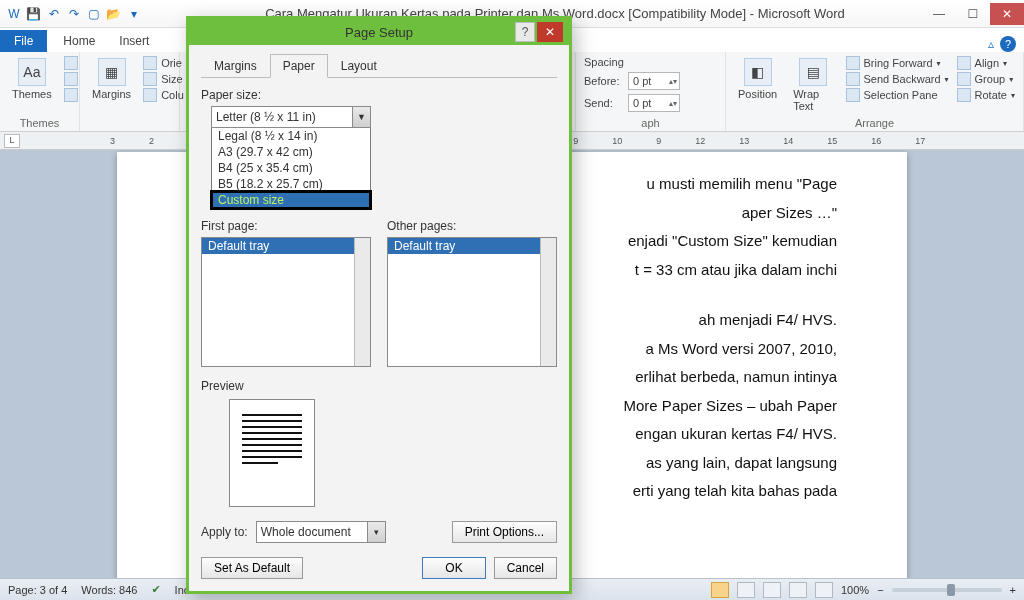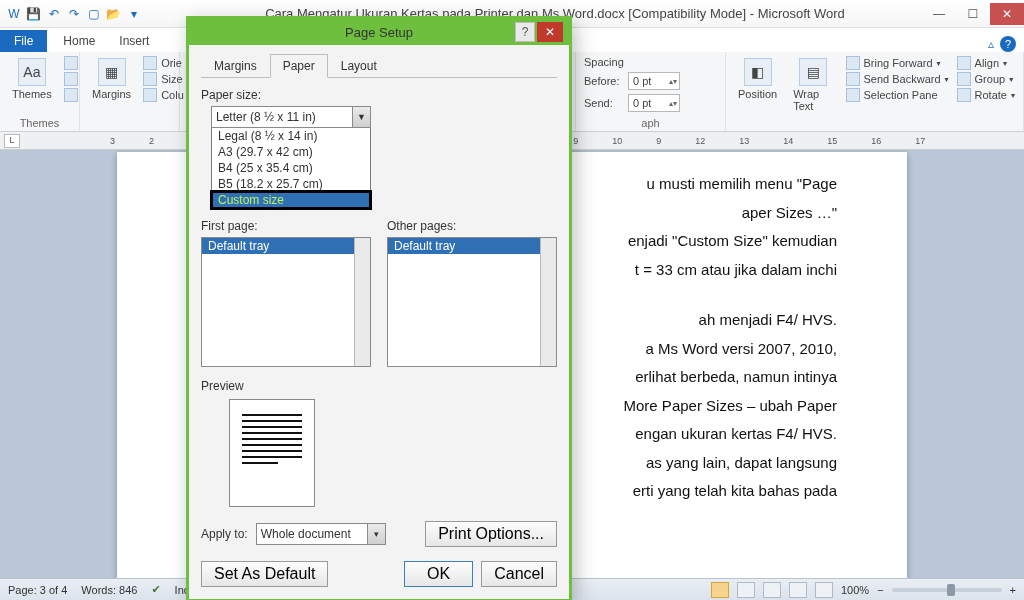--- a/index.html
+++ b/index.html
@@ -67,21 +67,21 @@
   .opt.hl{background:#2f6fb3;color:#bef264;outline:3px solid #000;outline-offset:-1px;}
   .tray-row{display:flex;gap:16px;margin-top:10px;}
   .tray-col{flex:1;}
   .tray-box{height:130px;border:1px solid #8a8a8a;background:#fff;overflow:hidden;position:relative;}
   .tray-sel{background:#2f6fb3;color:#fff;padding:1px 6px;font-size:12px;}
   .tray-box .sb{position:absolute;right:0;top:0;width:16px;height:100%;background:#eaeaea;border-left:1px solid #bbb;}
   .preview-lbl{margin-top:12px;}
   .preview-box{width:86px;height:108px;border:1px solid #888;background:#fff;margin:6px 0 0 28px;padding:14px 12px;display:flex;flex-direction:column;gap:4px;}
   .preview-box div{height:2px;background:#111;}
   .apply-row{display:flex;align-items:center;gap:8px;margin-top:14px;}
-  .btn{border:1px solid #9a9a9a;background:linear-gradient(#fdfdfd,#e6e6e6);padding:3px 12px;font-size:16px;}
+  .btn{border:1px solid #9a9a9a;background:linear-gradient(#fdfdfd,#e6e6e6);padding:3px 12px;font-size:12px;}
   .dlg-foot{display:flex;align-items:center;margin-top:14px;gap:8px;}
   .dlg-foot .spacer{flex:1;}
   .btn.primary{border:1px solid #3b7dbf;padding:3px 22px;}
 </style>
 </head>
 <body>
 
 <div class="titlebar">
   <div class="qat">
     <span>W</span>
@@ -217,20 +217,21 @@
             <span>Group</span>
             <span style="font-size:8px"> ▾</span>
           </div>
         <div>
             <span class="ic-sm"></span>
             <span>Rotate</span>
             <span style="font-size:8px"> ▾</span>
           </div>
       </div>
     </div>
+    <div class="group-label">Arrange</div>
   </div>
 </div>
 
 <div class="ruler-area">
   <span style="position:absolute;left:4px;border:1px solid #bbb;width:16px;height:14px;background:#fff;font-size:9px;text-align:center">L</span>
 <span>3</span>
     <span>2</span>
     <span>1</span>
     <span></span>
     <span>1</span>

